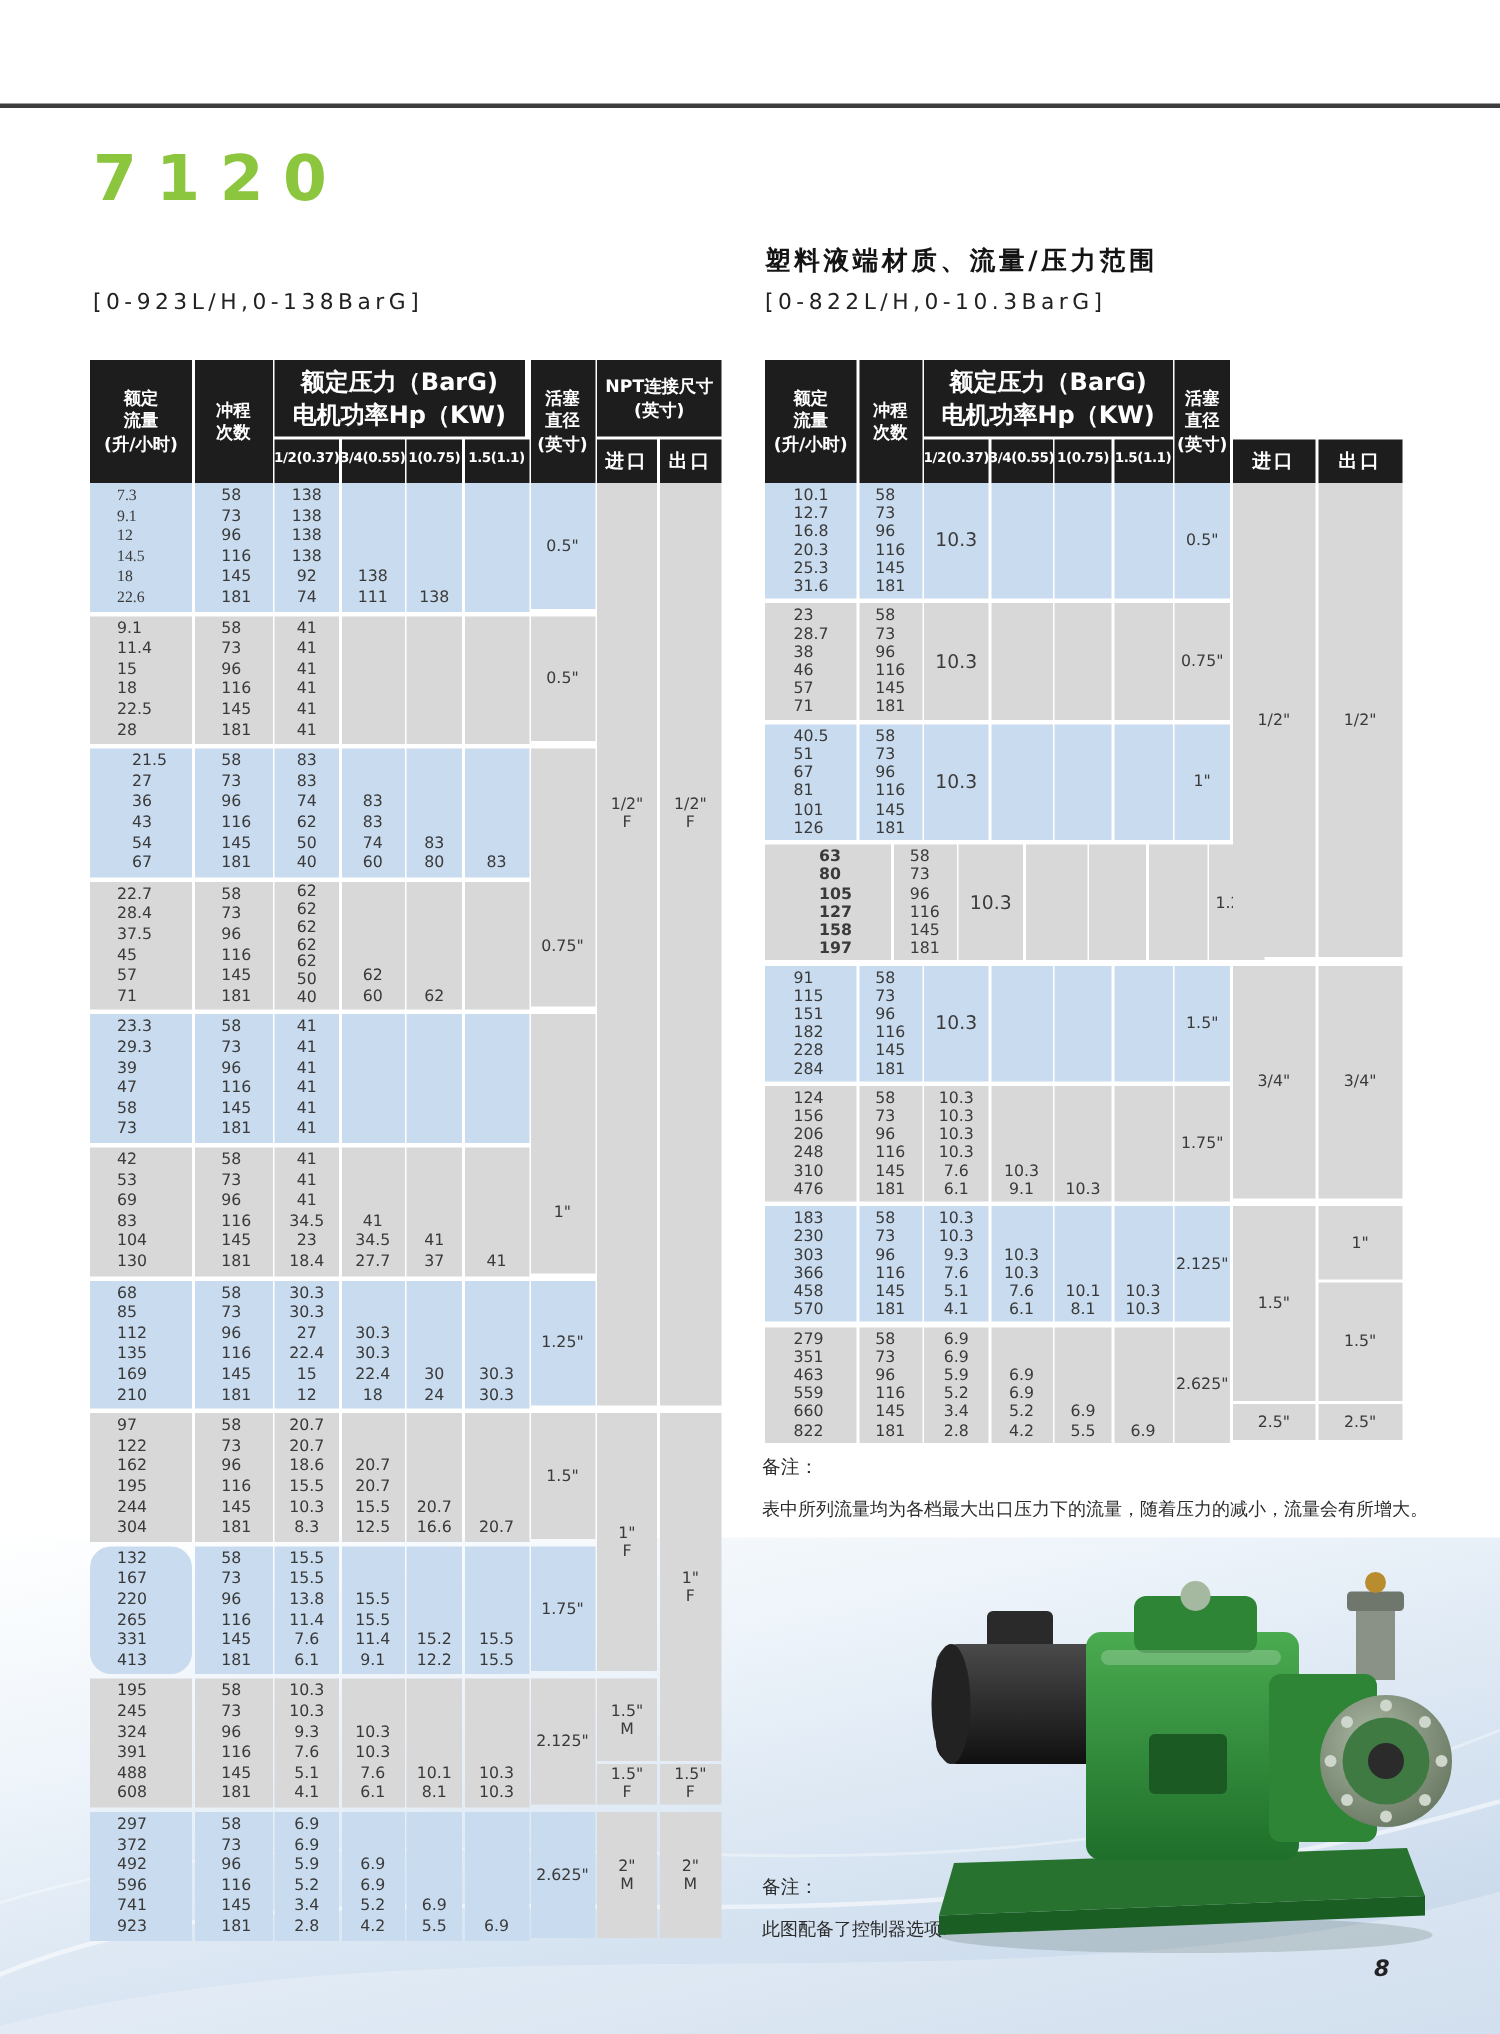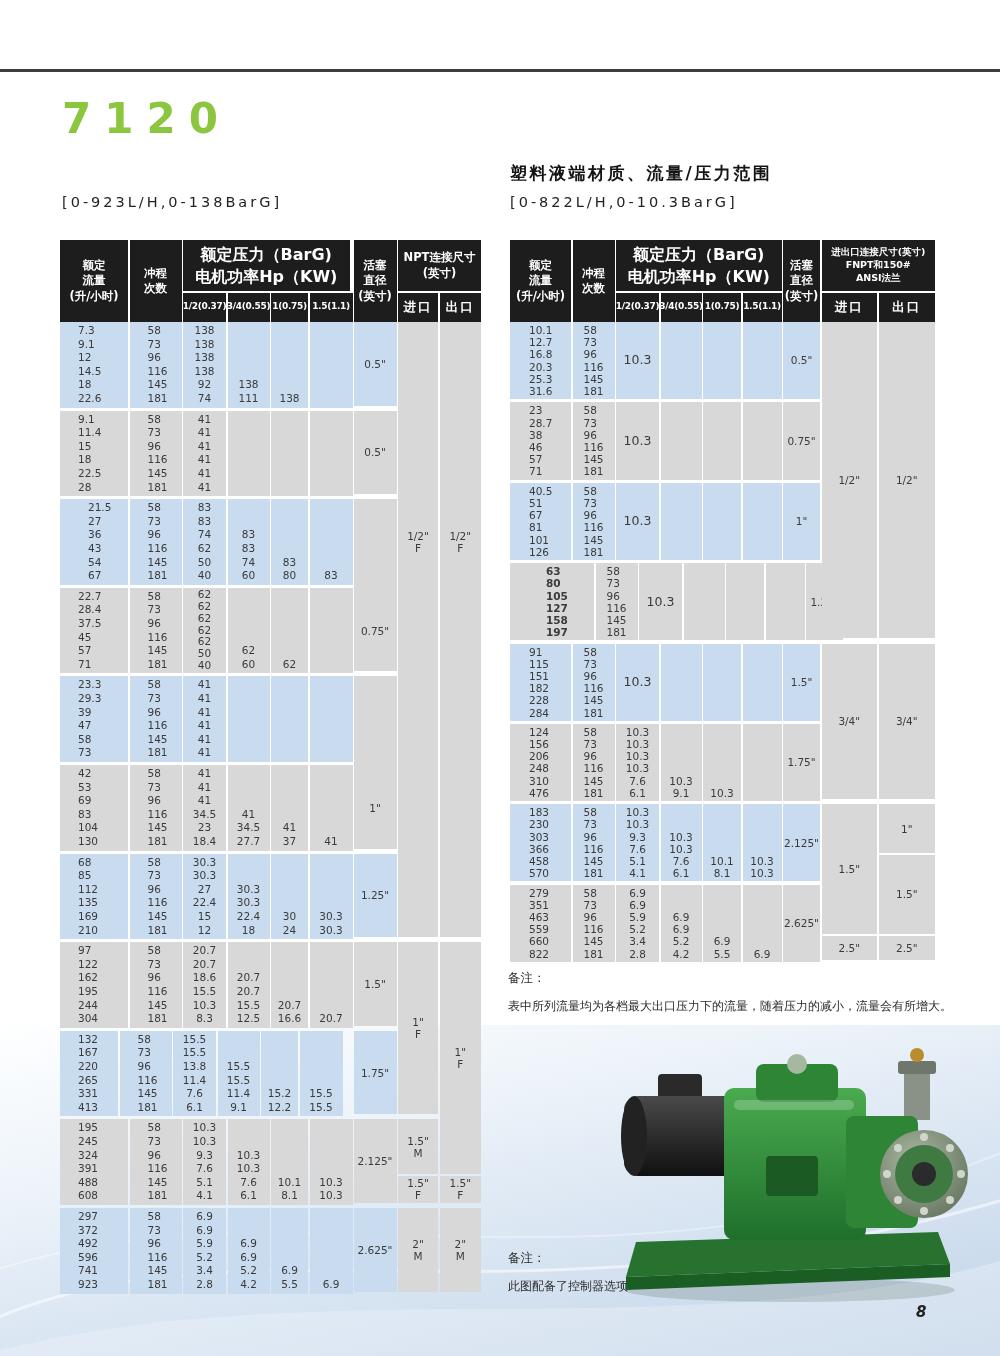--- a/index.html
+++ b/index.html
@@ -83,21 +83,21 @@
       <div class="hcell small" style="left:249.5px;top:52.5px;width:43px;height:29.5px;">1.5(1.1)</div>
       <div class="hcell" style="left:293.5px;top:0;width:43px;height:82px;">活塞
 直径
 (英寸)</div>
       <div class="hcell" style="left:338px;top:0;width:83px;height:51px;">NPT连接尺寸
 (英寸)</div>
       <div class="hcell io" style="left:338px;top:52.5px;width:40px;height:29.5px;">进口</div>
       <div class="hcell io" style="left:379.5px;top:52.5px;width:41.5px;height:29.5px;">出口</div>
       <div class="tbody" style="--lh: 13.6px;">
           <div class="grp" style="height: 85.6px; margin-bottom: 3px;">
-            <div class="cell  blue" style="width: 68px; padding-left: 18px;">7.3
+            <div class="cell  blue" style="width: 68px; padding-left: 18px; font-family: Liberation Serif, serif;">7.3
 9.1
 12
 14.5
 18
 22.6</div>
             <div class="cell  blue" style="width: 52px; padding-left: 18px;">58
 73
 96
 116
 145
@@ -348,21 +348,21 @@
 20.7
 16.6</div>
             <div class="cell c-hp gray" style="width: 43px;">&nbsp;
 &nbsp;
 &nbsp;
 &nbsp;
 &nbsp;
 20.7</div>
           </div>
           <div class="grp" style="height: 85.6px; margin-bottom: 3px;">
-            <div class="cell  blue" style="width: 58px; padding-left: 18px;">132
+            <div class="cell  blue" style="width: 68px; padding-left: 18px; border-radius: 14px;">132
 167
 220
 265
 331
 413</div>
             <div class="cell  blue" style="width: 52px; padding-left: 18px;">58
 73
 96
 116
 145
@@ -506,23 +506,20 @@
 次数</div>
       <div class="hcell press" style="left:106px;top:0;width:165.5px;height:51px;">额定压力（BarG)
 电机功率Hp（KW)</div>
       <div class="hcell small" style="left:106px;top:52.5px;width:43px;height:29.5px;">1/2(0.37)</div>
       <div class="hcell small" style="left:150.5px;top:52.5px;width:41px;height:29.5px;">3/4(0.55)</div>
       <div class="hcell small" style="left:193px;top:52.5px;width:38px;height:29.5px;">1(0.75)</div>
       <div class="hcell small" style="left:232.5px;top:52.5px;width:39px;height:29.5px;">1.5(1.1)</div>
       <div class="hcell" style="left:273px;top:0;width:37px;height:82px;">活塞
 直径
 (英寸)</div>
-      <div class="hcell conn3" style="left:311.5px;top:0;width:113.5px;height:51px;">进出口连接尺寸(英寸)
-FNPT和150#
-ANSI法兰</div>
       <div class="hcell io" style="left:311.5px;top:52.5px;width:55.5px;height:29.5px;">进口</div>
       <div class="hcell io" style="left:368.5px;top:52.5px;width:56.5px;height:29.5px;">出口</div>
       <div class="tbody" style="--lh: 12.2px;">
           <div class="grp" style="height: 77.2px; margin-bottom: 3.2px;">
             <div class="cell  blue" style="width: 61px; padding-left: 19px;">10.1
 12.7
 16.8
 20.3
 25.3
 31.6</div>

